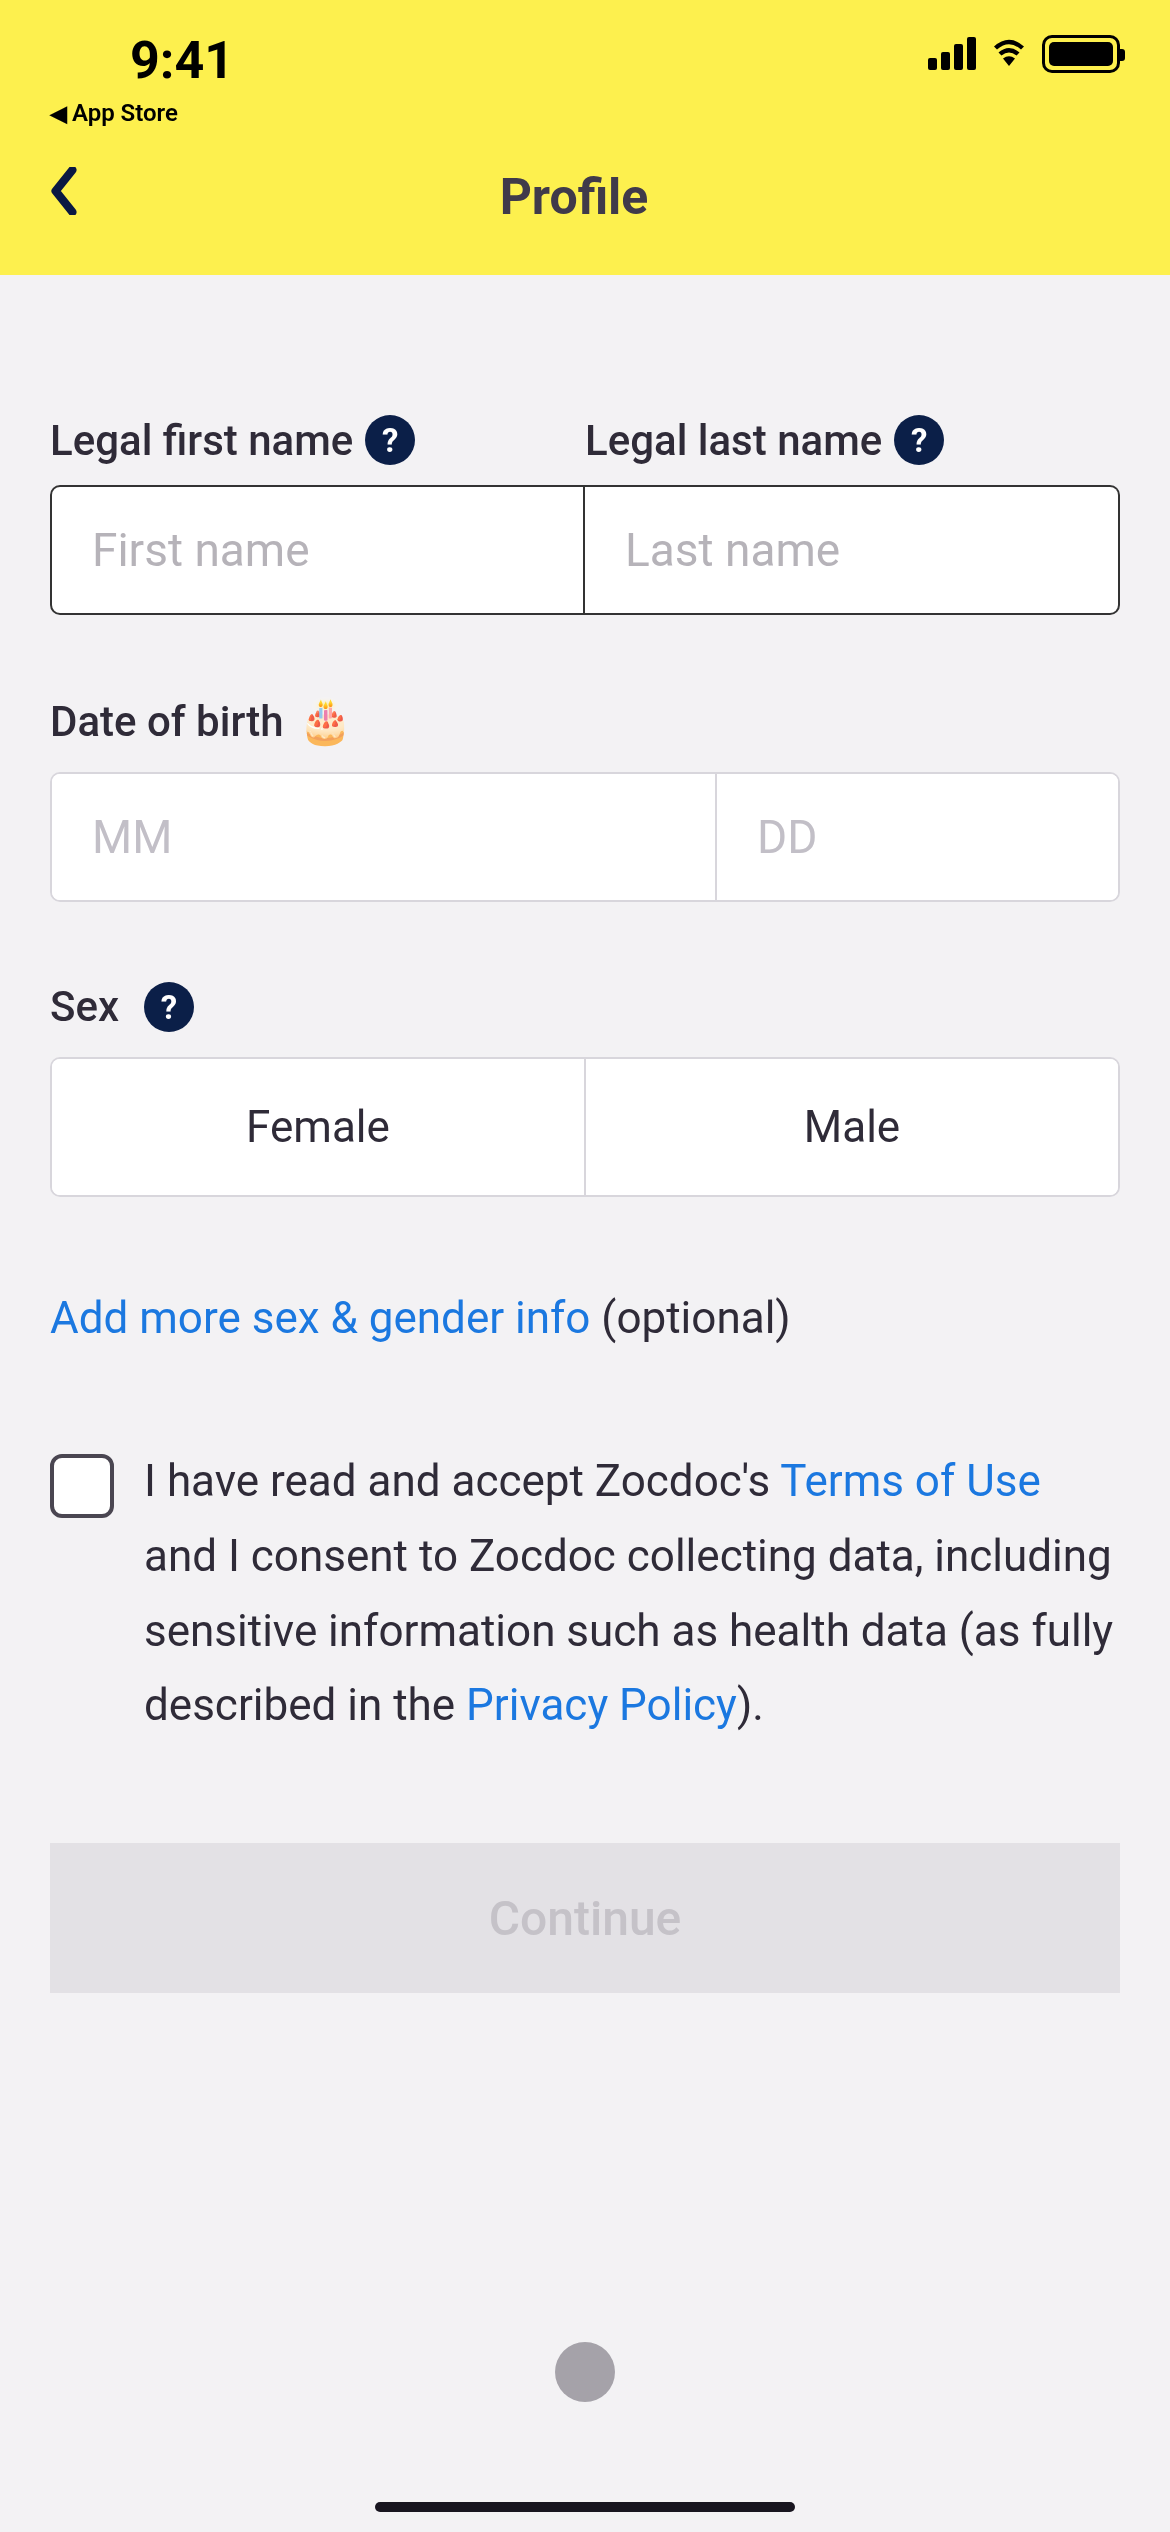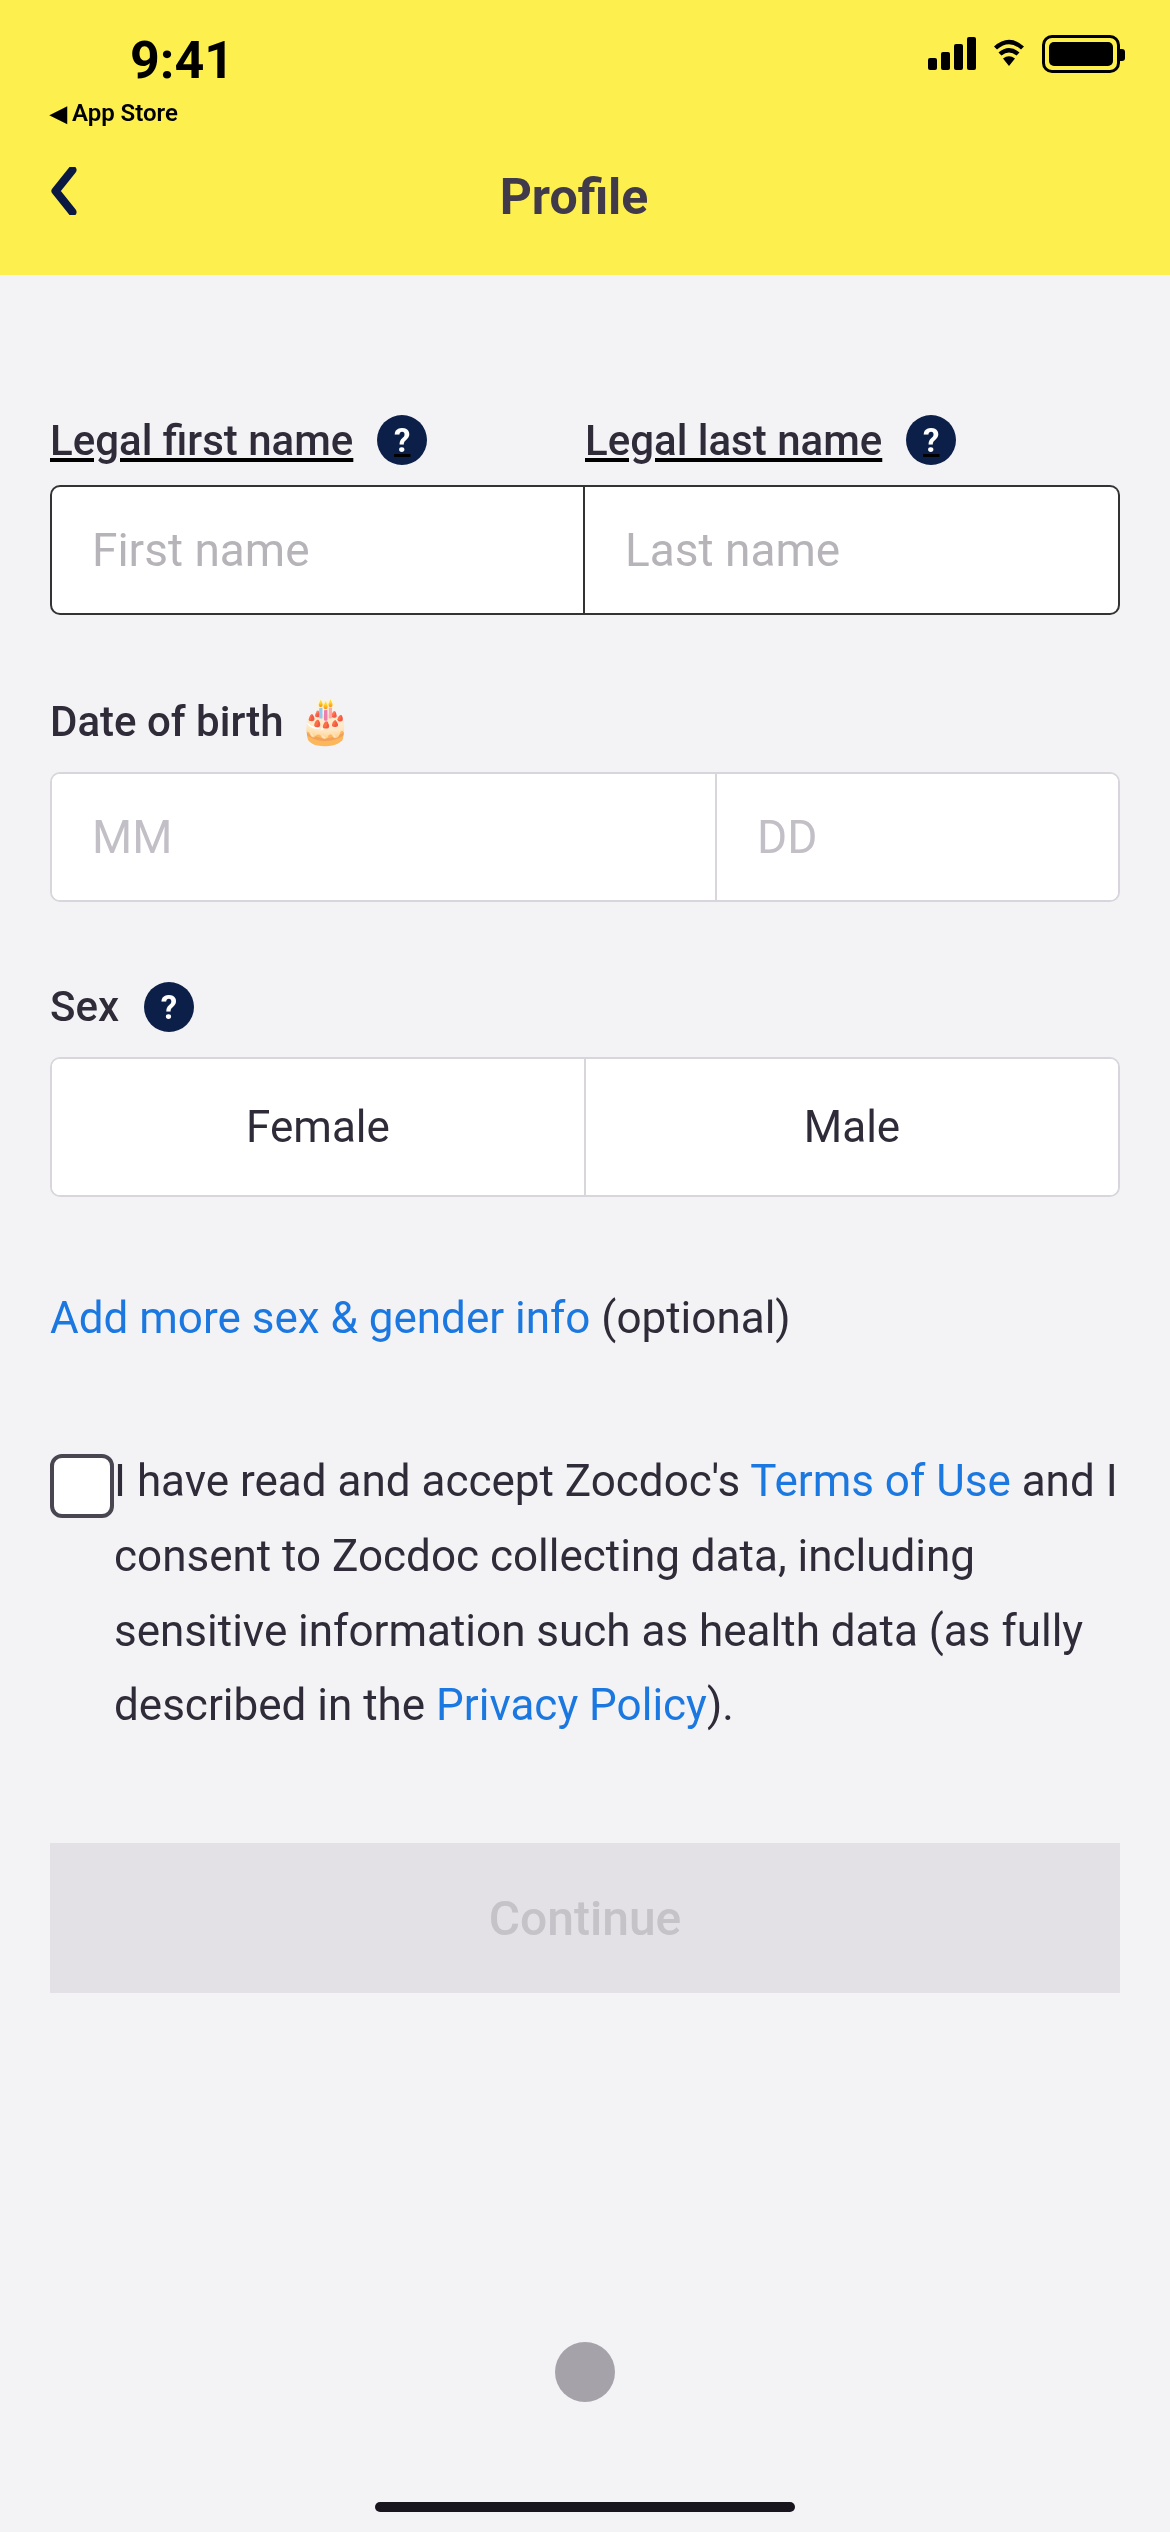--- a/index.html
+++ b/index.html
@@ -124,22 +124,21 @@
     }
     .name-col {
       flex: 1;
       display: flex;
       flex-direction: column;
       gap: 20px;
     }
     .label-row {
       display: flex;
       align-items: center;
-      gap: 24px;
-      text-decoration: underline;
+      gap: 12px;
     }
     .field-label {
       font-size: 42px;
       font-weight: 500;
       color: #2f2b38;
     }
     .help-icon {
       width: 50px;
       height: 50px;
       border-radius: 50%;
@@ -235,20 +234,21 @@
       font-size: 44px;
     }
     .link-text {
       color: #1b78e0;
     }
     .optional-text {
       color: #2f2b38;
     }
     .consent-row {
       display: flex;
+      gap: 30px;
       margin-top: 100px;
       align-items: flex-start;
     }
     .checkbox {
       width: 64px;
       height: 64px;
       border: 4px solid #4a4651;
       border-radius: 12px;
       flex-shrink: 0;
       background: #fff;

